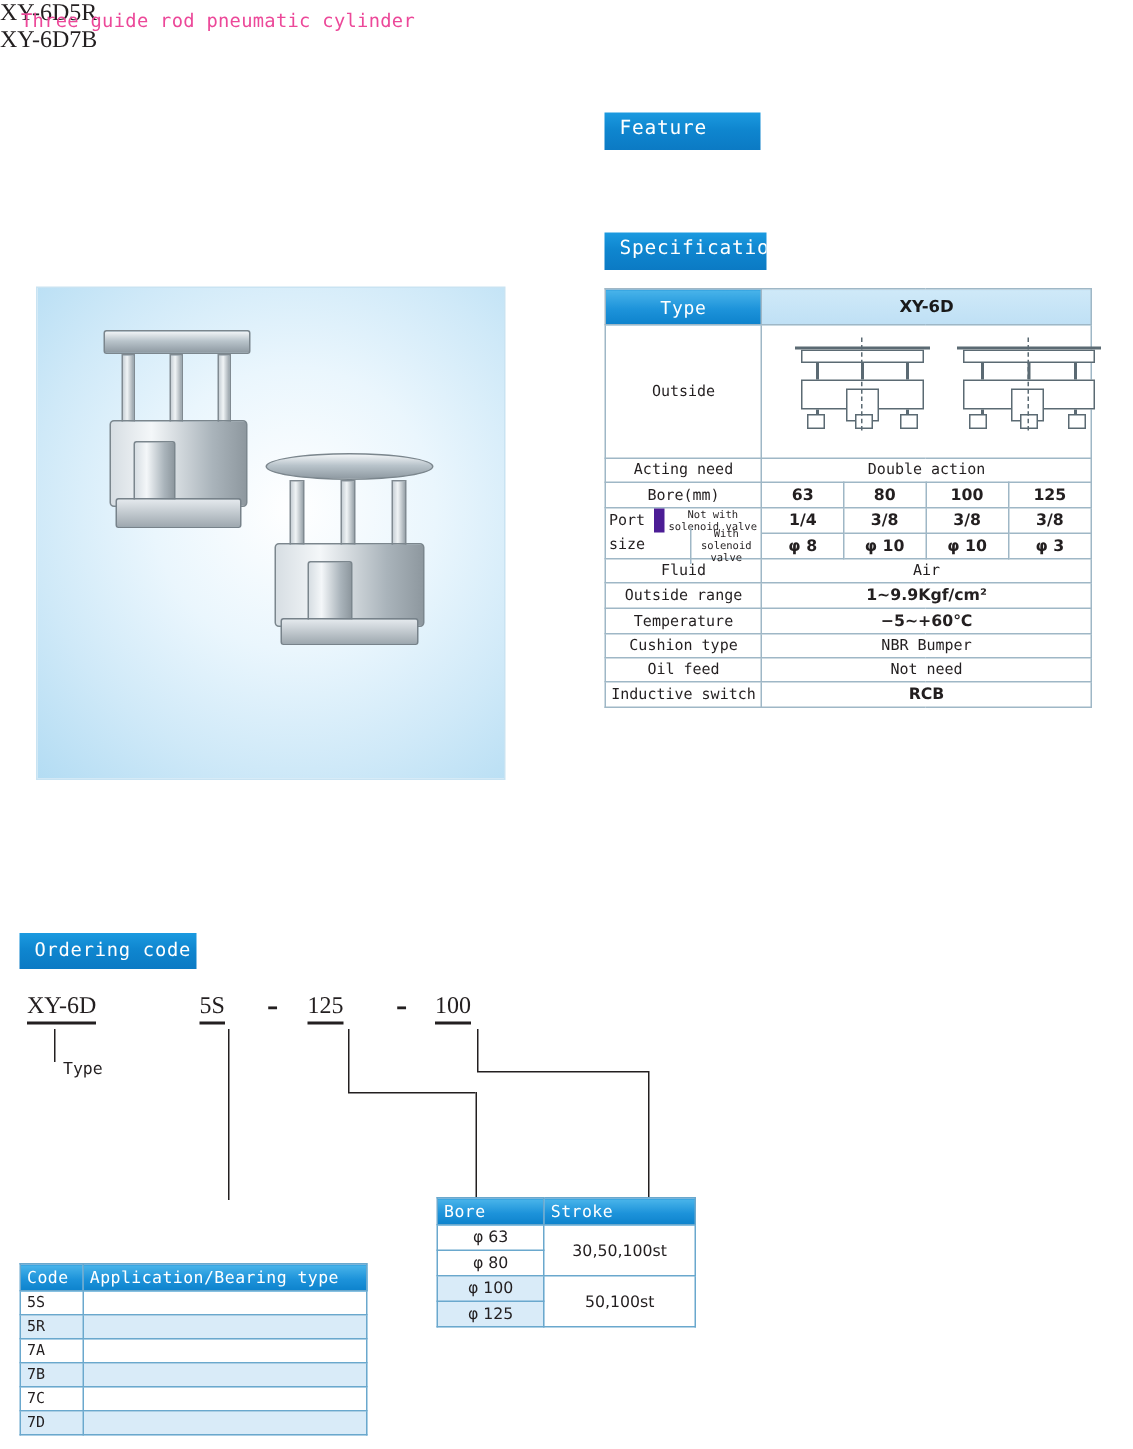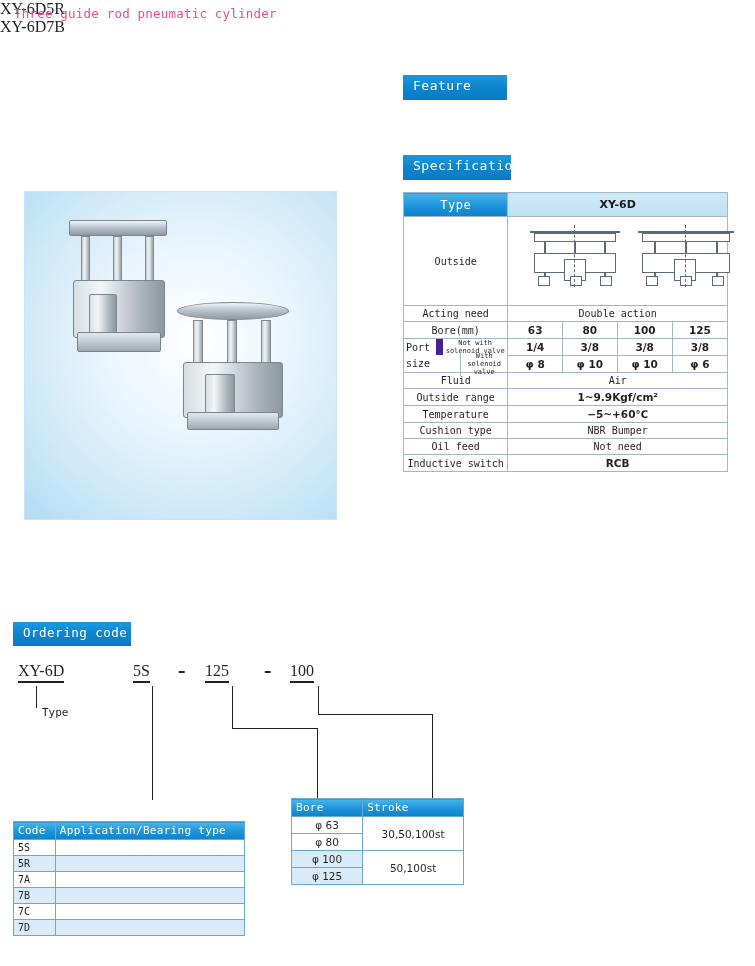--- a/index.html
+++ b/index.html
@@ -333,21 +333,21 @@
     <tr>
       <td style="padding:0; border-top:none;">
         <div style="display:flex; align-items:center; height:14px;">
           <span style="width:30px; text-align:left; padding-left:2px;">size</span>
           <span class="small" style="flex:1; border-left:1px solid #9fb7c6; text-align:center;margin-left:24px;">With solenoid valve</span>
         </div>
       </td>
       <td class="bold-sans">φ 8</td>
       <td class="bold-sans">φ 10</td>
       <td class="bold-sans">φ 10</td>
-      <td class="bold-sans">φ 6</td>
+      <td class="bold-sans">φ 3</td>
     </tr>
 
     <tr>
       <td class="rowlabel">Fluid</td>
       <td colspan="4">Air</td>
     </tr>
 
     <tr>
       <td class="rowlabel">Outside range</td>
       <td colspan="4" class="bold-sans">1~9.9Kgf/cm²</td>
@@ -391,21 +391,21 @@
   <div class="leader" style="left:152px; top:686px; width:1px; height:114px;"></div>
 
   <div class="leader" style="left:232px; top:686px; width:1px; height:42px;"></div>
   <div class="leader" style="left:232px; top:728px; width:85px; height:1px;"></div>
   <div class="leader" style="left:317px; top:728px; width:1px; height:72px;"></div>
 
   <div class="leader" style="left:318px; top:686px; width:1px; height:28px;"></div>
   <div class="leader" style="left:318px; top:714px; width:114px; height:1px;"></div>
   <div class="leader" style="left:432px; top:714px; width:1px; height:86px;"></div>
 
-  <table class="tbl" style="left:13px; top:821px; width:232px;">
+  <table class="tbl" style="left:13px; top:842px; width:232px;">
     <tbody>
         <tr>
       <td class="hdr code-cell">Code</td>
       <td class="hdr desc-cell">Application/Bearing type</td>
     </tr>
     <tr>
       <td class="code-cell">5S</td>
       <td class="desc-cell"></td>
     </tr>
     <tr>

